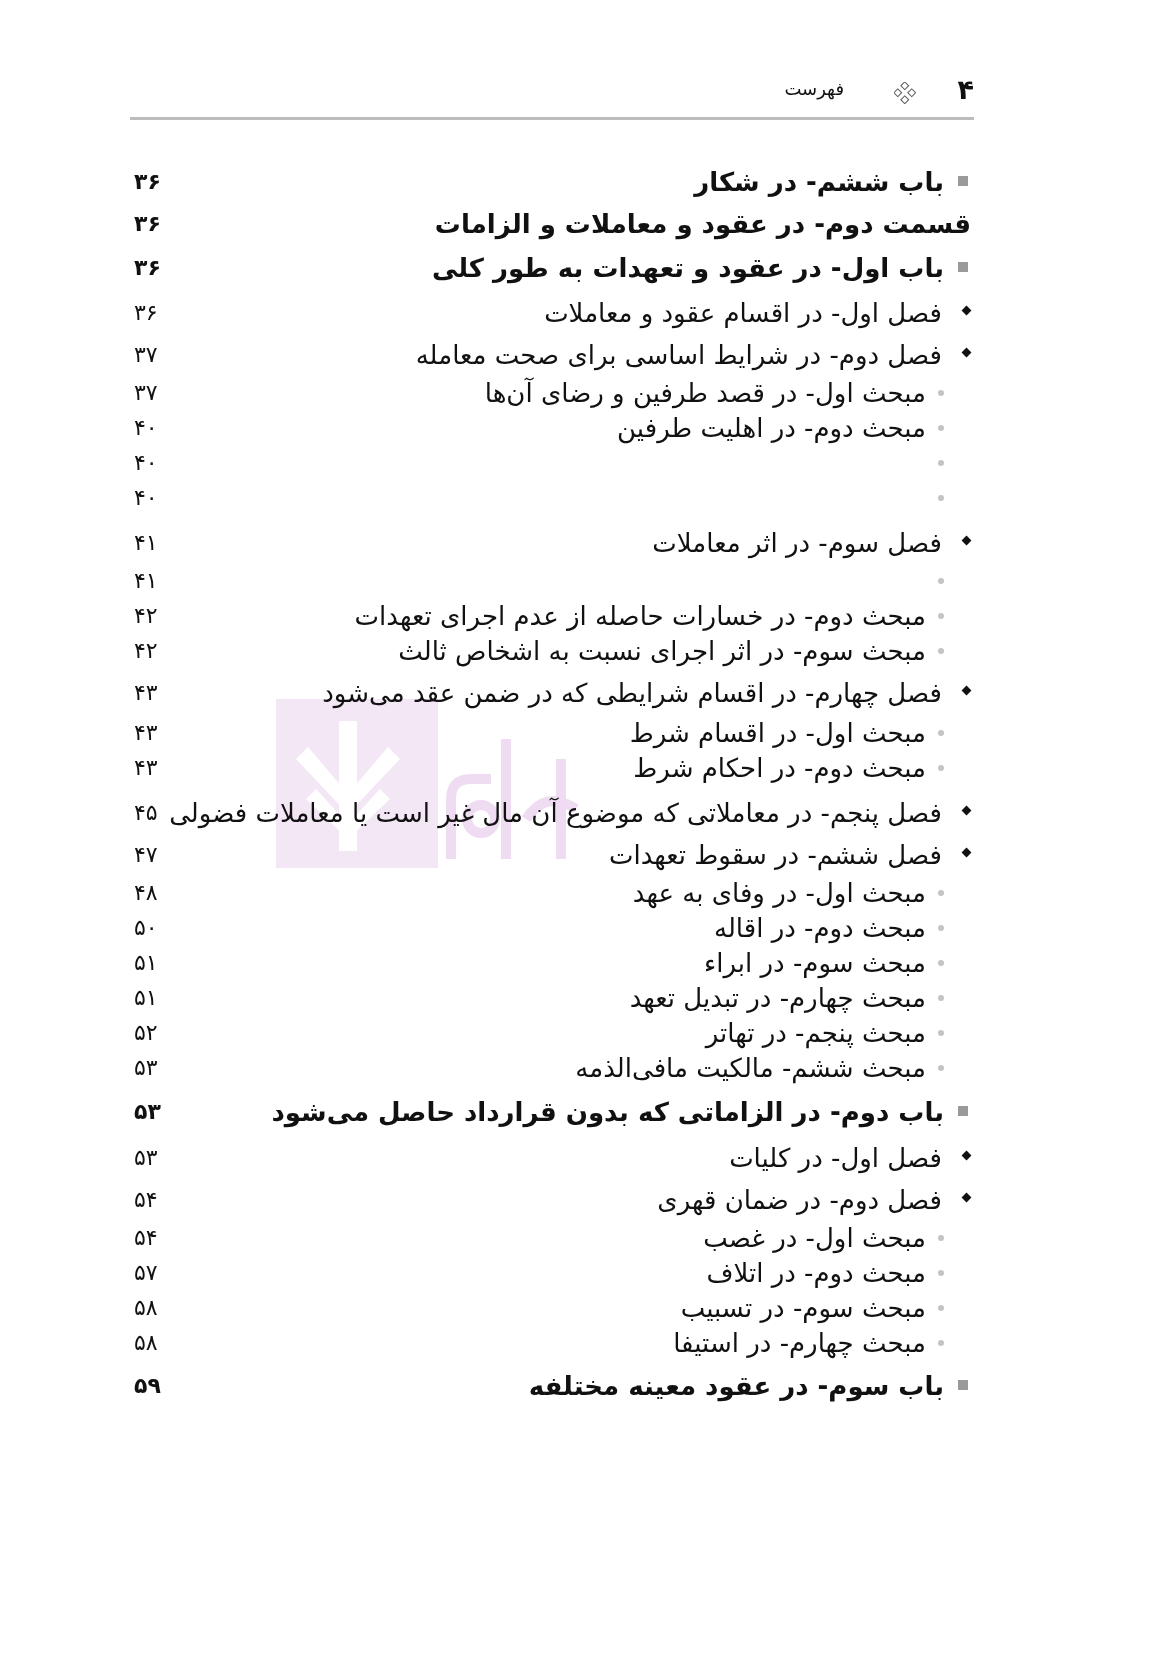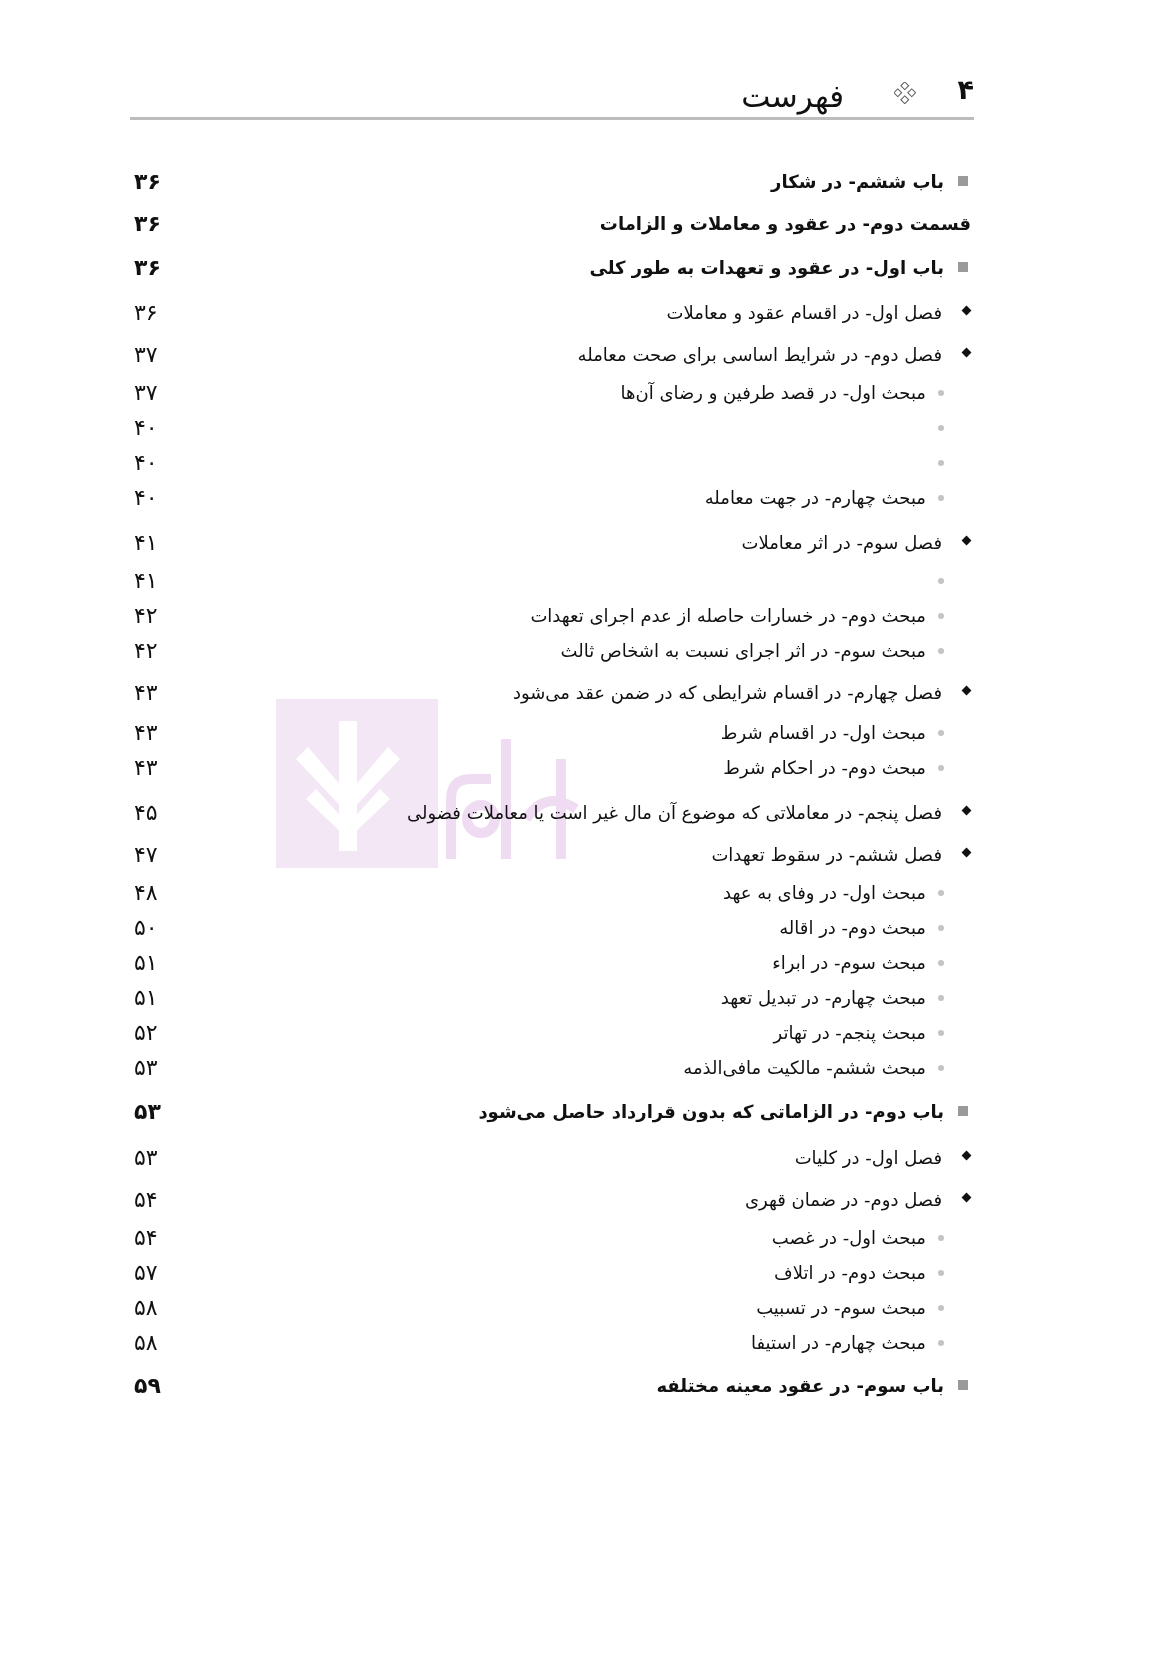--- a/index.html
+++ b/index.html
@@ -34,21 +34,21 @@
       position: absolute;
       right: 58px;
       top: 12px;
       width: 22px;
       height: 22px;
     }
     .header-title {
       position: absolute;
       right: 130px;
       top: 8px;
-      font-size: 31px;
+      font-size: 18px;
     }
     .header-rule {
       position: absolute;
       left: 130px;
       top: 117px;
       width: 844px;
       height: 3px;
       background: #bdbdbd;
     }
 
@@ -73,21 +73,21 @@
     .row {
       position: absolute;
       left: 0;
       width: 844px;
       height: 36px;
       direction: rtl;
     }
     .row .label {
       position: absolute;
       white-space: nowrap;
-      font-size: 18px;
+      font-size: 26px;
       line-height: 36px;
     }
     .row .page {
       position: absolute;
       left: 4px;
       top: 0;
       width: 40px;
       text-align: left;
       direction: ltr;
       font-size: 22px;
@@ -178,29 +178,29 @@
     <span class="label">فصل دوم- در شرایط اساسی برای صحت معامله</span>
     <span class="page">۳۷</span>
   </div>
   <div class="row lvl-mabhas" style="top:215px">
     <span class="bullet"></span>
     <span class="label">مبحث اول- در قصد طرفین و رضای آن‌ها</span>
     <span class="page">۳۷</span>
   </div>
   <div class="row lvl-mabhas" style="top:250px">
     <span class="bullet"></span>
+    <span class="label">مبحث دوم- در اهلیت طرفین</span>
     <span class="page">۴۰</span>
   </div>
   <div class="row lvl-mabhas" style="top:285px">
     <span class="bullet"></span>
     <span class="page">۴۰</span>
   </div>
   <div class="row lvl-mabhas" style="top:320px">
     <span class="bullet"></span>
-    <span class="label">مبحث چهارم- در جهت معامله</span>
     <span class="page">۴۰</span>
   </div>
   <div class="row lvl-fasl" style="top:365px">
     <span class="bullet"></span>
     <span class="label">فصل سوم- در اثر معاملات</span>
     <span class="page">۴۱</span>
   </div>
   <div class="row lvl-mabhas" style="top:403px">
     <span class="bullet"></span>
     <span class="page">۴۱</span>

